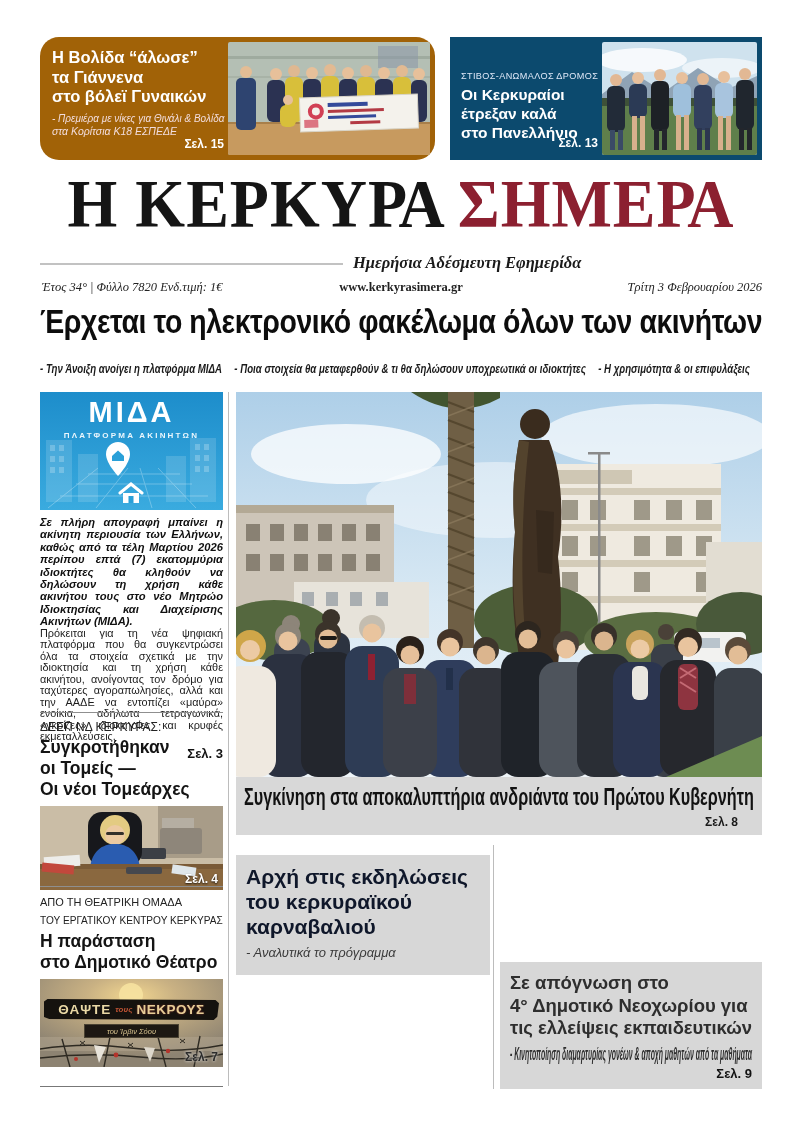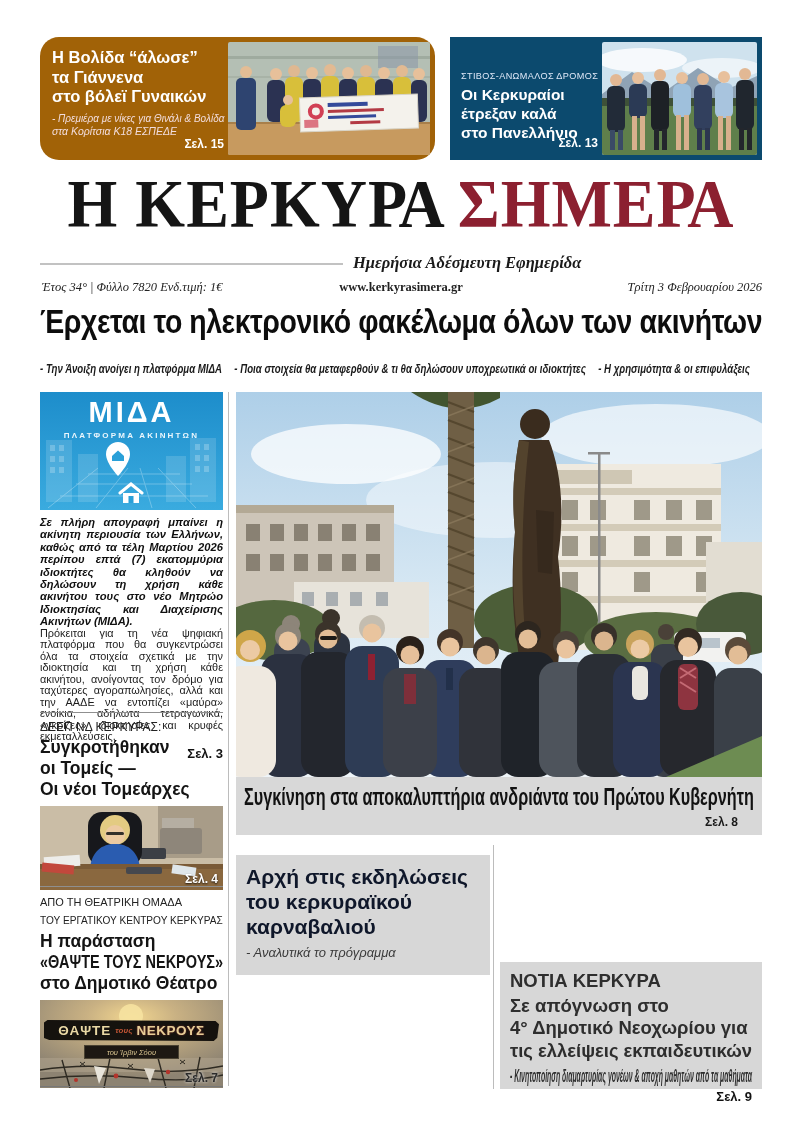--- a/index.html
+++ b/index.html
@@ -311,21 +311,20 @@
     </div>
   </div>
 
   <div class="rule" style="left:40px;top:886px;width:183px;"></div>
 
   <div class="abs" style="left:40px;top:892px;width:183px;">
     <div class="ln"><span class="fitx sm-kicker" style="transform: scaleX(1);">ΑΠΟ ΤΗ ΘΕΑΤΡΙΚΗ ΟΜΑΔΑ</span></div>
     <div class="ln"><span class="fitx sm-kicker" style="transform: scaleX(0.919598);">ΤΟΥ ΕΡΓΑΤΙΚΟΥ ΚΕΝΤΡΟΥ ΚΕΡΚΥΡΑΣ</span></div>
     <div class="col-head" style="margin-top:3px;">
       <div class="ln"><span class="fitx" style="transform: scaleX(1);">Η παράσταση</span></div>
-      <div class="ln"><span class="fitx" style="transform: scaleX(0.828054);">«ΘΑΨΤΕ ΤΟΥΣ ΝΕΚΡΟΥΣ»</span></div>
       <div class="ln"><span class="fitx" style="transform: scaleX(1);">στο Δημοτικό Θέατρο</span></div>
     </div>
     <div class="photo-frame" style="width:183px;height:88px;margin-top:6px;">
       <svg viewBox="0 0 183 88" width="183" height="88" preserveAspectRatio="none">
         <defs>
           <radialGradient id="sun" cx=".5" cy=".2" r=".7">
             <stop offset="0" stop-color="#f2d690"></stop>
               <stop offset=".35" stop-color="#c9b183"></stop>
               <stop offset="1" stop-color="#8d8372"></stop>
           </radialGradient>
@@ -521,21 +520,20 @@
     <div style="padding:9px 10px 0 10px;">
       <div class="ln" style="width:234px;"><span class="fitx" style="transform: scaleX(1);">Αρχή στις εκδηλώσεις</span></div>
       <div class="ln" style="width:234px;"><span class="fitx" style="transform: scaleX(1);">του κερκυραϊκού</span></div>
       <div class="ln" style="width:234px;"><span class="fitx" style="transform: scaleX(1);">καρναβαλιού</span></div>
       <div class="carn-deck">- Αναλυτικά το πρόγραμμα</div>
     </div>
   </div>
 
   <div class="abs gray-box school-box">
     <div style="padding:8px 10px 0 10px;">
-      <div class="ln"><span class="fitx school-kicker" style="transform: scaleX(1);">ΝΟΤΙΑ ΚΕΡΚΥΡΑ</span></div>
       <div style="margin-top:2px;">
         <div class="ln" style="width:242px;"><span class="fitx" style="transform: scaleX(1);">Σε απόγνωση στο</span></div>
         <div class="ln" style="width:242px;"><span class="fitx" style="transform: scaleX(1);">4° Δημοτικό Νεοχωρίου για</span></div>
         <div class="ln" style="width:242px;"><span class="fitx" style="transform: scaleX(0.995885);">τις ελλείψεις εκπαιδευτικών</span></div>
       </div>
       <div class="ln" style="width:242px;"><span class="fitx school-deck" style="transform: scaleX(0.372881);">- Κινητοποίηση διαμαρτυρίας γονέων &amp; αποχή  μαθητών από τα μαθήματα</span></div>
       <div class="school-pageref">Σελ. 9</div>
     </div>
   </div>
 

